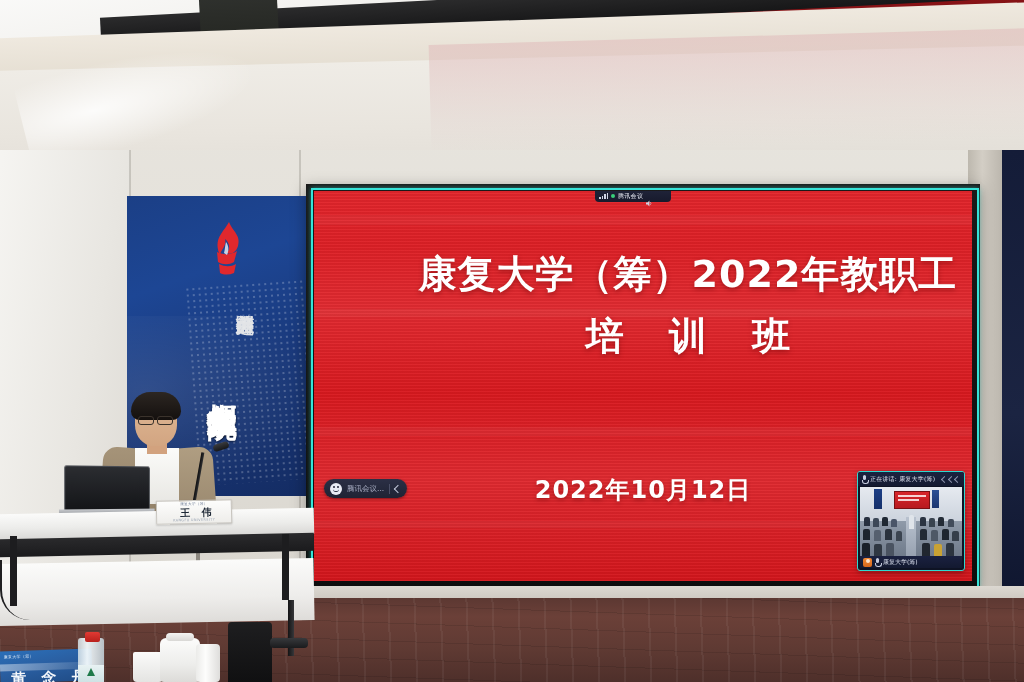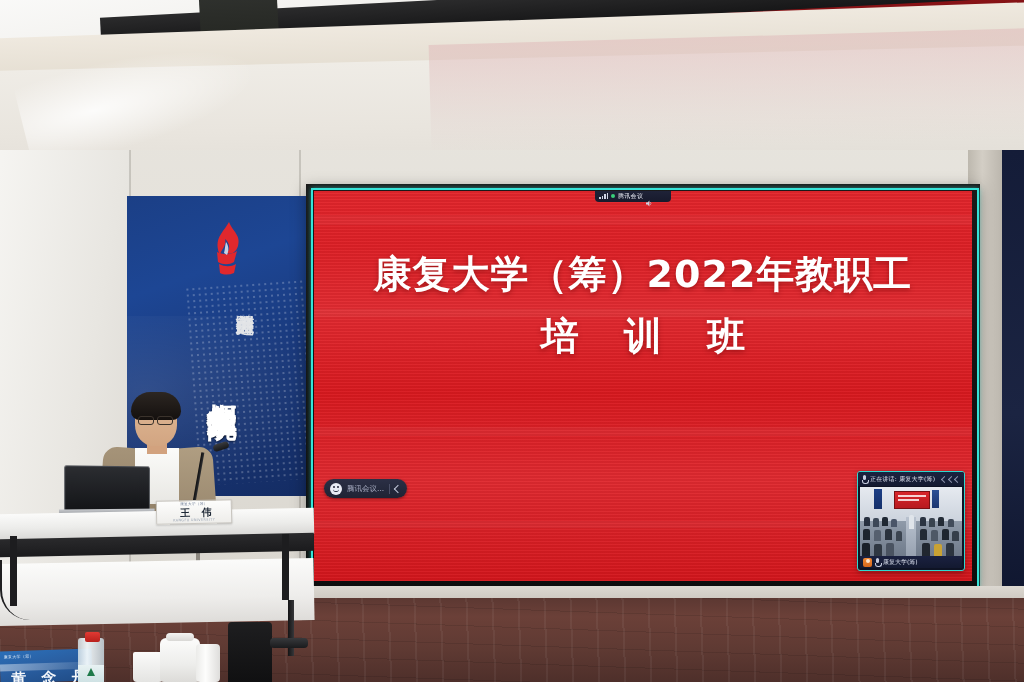--- a/index.html
+++ b/index.html
@@ -183,20 +183,21 @@
   }
   .mtg-spk{width:6px;height:7px;position:relative;flex:none;}
 
   
   .slide-title{
     position:absolute;left:0;top:52px;width:658px;
     text-align:center;color:#fff;
     font-size:38px;line-height:62px;font-weight:bold;letter-spacing:1px;
     text-shadow:0 2px 5px rgba(90,0,0,.45);
     z-index:4;
+    padding-left:45px;
   }
   .slide-title .line2{letter-spacing:16px;padding-left:16px;}
   .slide-date{
     position:absolute;left:0;top:283px;width:658px;text-align:center;
     color:#fff;font-size:24px;font-weight:600;letter-spacing:1px;
     text-shadow:0 2px 4px rgba(90,0,0,.4);
     z-index:4;
   }
 
   
@@ -509,20 +510,21 @@
           <path d="M0 2.4h1.6L3.4.6v5.8L1.6 4.6H0z" fill="#cfd4e4"></path>
           <path d="M4.3 2.1a2 2 0 010 2.8" stroke="#cfd4e4" stroke-width=".6" fill="none"></path>
         </svg>
       </span>
     </div>
 
     <div class="slide-title">
       <div>康复大学（筹）2022年教职工</div>
       <div class="line2">培 训 班</div>
     </div>
+    <div class="slide-date">2022年10月12日</div>
 
     <div class="chatbar">
       <span class="chat-emoji">
           <i></i>
         </span>
       <span class="chat-ph">腾讯会议...</span>
       <span class="chat-div"></span>
       <span class="chat-chev"></span>
     </div>
 

